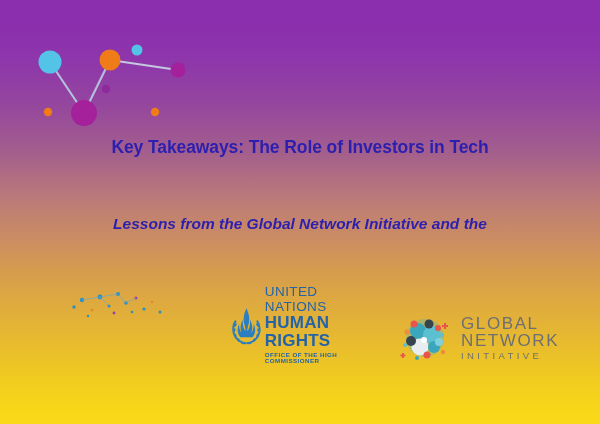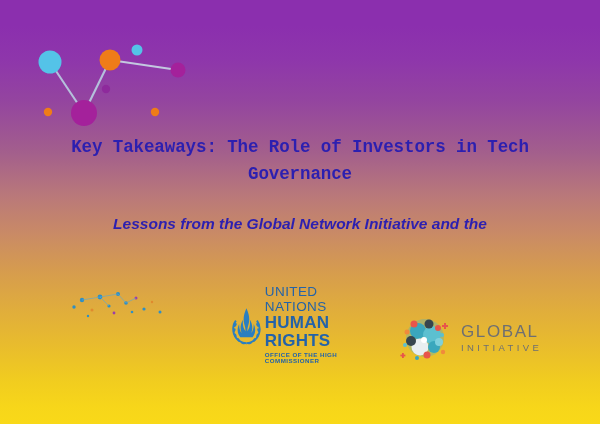--- a/index.html
+++ b/index.html
@@ -39,21 +39,20 @@
     width: 200px;
     height: 105px;
   }
   
   .title-block {
     position: absolute;
     left: 0;
     top: 134px;
     width: 600px;
     text-align: center;
-    font-family: Liberation Mono, monospace;
   }
   .title-line {
     font-size: 17.5px;
     font-weight: bold;
     color: #2c1fb0;
     letter-spacing: -0.1px;
     line-height: 27px;
     padding: 0 70px;
   }
   .subtitle-block {
@@ -142,21 +141,20 @@
       <circle cx="119" cy="22" r="5.5" fill="#54c3e8"></circle>
       <circle cx="160" cy="42" r="7.5" fill="#a4219b"></circle>
       <circle cx="88" cy="61" r="4.2" fill="#8e2a9c"></circle>
       <circle cx="30" cy="84" r="4.2" fill="#ef7c18"></circle>
       <circle cx="137" cy="84" r="4.2" fill="#ef7c18"></circle>
     </g>
   </svg>
 
   <div class="title-block">
     <div class="title-line">Key Takeaways: The Role of Investors in Tech</div>
-    <div class="title-line">Governance</div>
   </div>
 
   <div class="subtitle-block">
     <div class="subtitle-line">Lessons from the Global Network Initiative and the</div>
   </div>
 
   <div id="logo-strip">
 
     <div class="logo" id="logo-btech">
       <div class="btech-wrap">
@@ -235,19 +233,20 @@
           <circle cx="44" cy="24" r="2" fill="#5cc0d0"></circle>
           <circle cx="7" cy="34" r="2" fill="#5cc0d0"></circle>
           <circle cx="19" cy="47" r="2" fill="#3aa7bd"></circle>
           <rect x="46" y="12" width="2" height="6" fill="#e8554a"></rect>
           <rect x="44" y="14" width="6" height="2" fill="#e8554a"></rect>
           <rect x="4" y="42" width="1.8" height="5" fill="#e8554a"></rect>
           <rect x="2.4" y="43.6" width="5" height="1.8" fill="#e8554a"></rect>
         </svg>
         <div class="gni-text">
           <div class="gni-l1">GLOBAL</div>
+          <div class="gni-l2">NETWORK</div>
           <div class="gni-l3">INITIATIVE</div>
         </div>
       </div>
     </div>
 
   </div>
 </div>
 
 </body></html>

